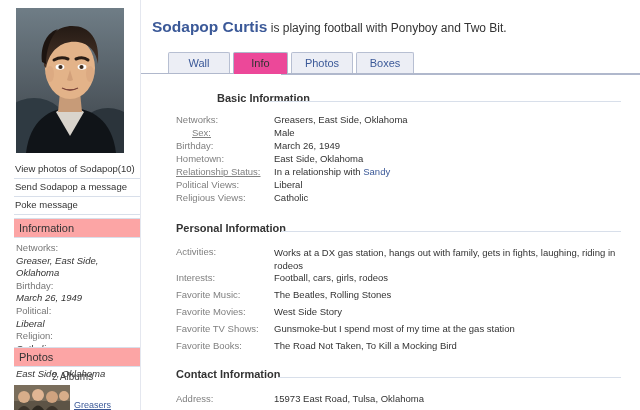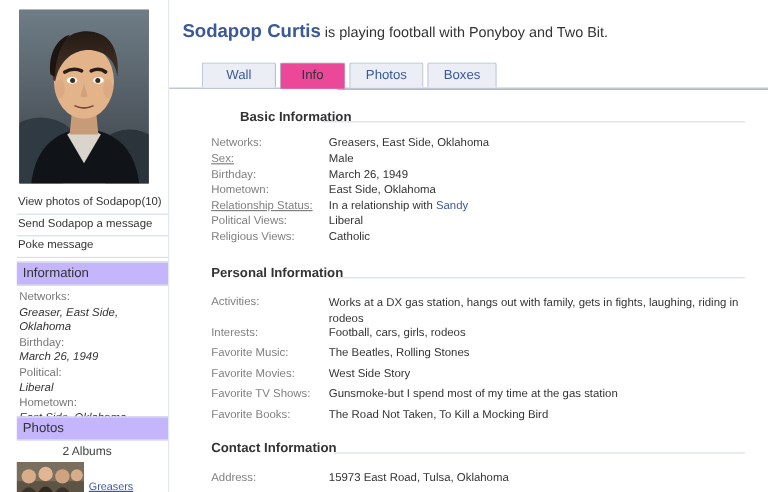--- a/index.html
+++ b/index.html
@@ -49,21 +49,21 @@
   }
   #link-viewphotos { top: 158px; }
   #link-sendmsg { top: 176px; }
   #link-poke { top: 194px; }
 
   .left-section-head {
     position: absolute;
     left: 14px;
     width: 126px;
     height: 20px;
-    background: #c4b5fd;
+    background: #fca5a5;
     border-top: 1px solid #d8dfea;
     border-bottom: 1px solid #d8dfea;
     font-size: 11px;
     font-weight: normal;
     color: #333333;
     line-height: 19px;
     padding-left: 5px;
   }
   #info-head { top: 218px; }
   #photos-head { top: 347px; }
@@ -259,20 +259,24 @@
       </div>
       <div>
         <span class="lbl">Birthday:</span><br>
         <span class="val">March 26, 1949</span>
       </div>
       <div>
         <span class="lbl">Political:</span><br>
         <span class="val">Liberal</span>
       </div>
       <div>
+        <span class="lbl">Religion:</span><br>
+        <span class="val">Catholic</span>
+      </div>
+      <div>
         <span class="lbl">Hometown:</span><br>
         <span class="val">East Side, Oklahoma</span>
       </div>
     </div>
 
     <div class="left-section-head" id="photos-head">
       <span>Photos</span>
     </div>
 
     <div id="albums-count">2 Albums</div>
@@ -309,27 +313,27 @@
         <span>Info</span>
       </div>
       <div class="tab" style="left:150px; width:62px;">
         <span>Photos</span>
       </div>
       <div class="tab" style="left:215px; width:58px;">
         <span>Boxes</span>
       </div>
     </div>
 
-    <div class="section-head" style="left:18px; top:92px;padding-left:41px;">Basic Information</div>
+    <div class="section-head" style="left:35px; top:92px;padding-left:41px;">Basic Information</div>
     <div class="section-rule" style="left:128px; top:101px; width:352px;"></div>
 
     <div class="frow-label" style="left:35px; top:114px;">Networks:</div>
     <div class="frow-value" style="left:133px; top:114px;">Greasers, East Side, Oklahoma</div>
 
-    <div class="frow-label" style="left:35px; top:127px;text-decoration:underline;">Sex:</div>
+    <div class="frow-label" style="left:51px; top:127px;text-decoration:underline;">Sex:</div>
     <div class="frow-value" style="left:133px; top:127px;">Male</div>
 
     <div class="frow-label" style="left:35px; top:140px;">Birthday:</div>
     <div class="frow-value" style="left:133px; top:140px;">March 26, 1949</div>
 
     <div class="frow-label" style="left:35px; top:153px;">Hometown:</div>
     <div class="frow-value" style="left:133px; top:153px;">East Side, Oklahoma</div>
 
     <div class="frow-label" style="left:35px; top:166px;text-decoration:underline;">Relationship Status:</div>
     <div class="frow-value" style="left:133px; top:166px;"><span>In a relationship with </span><span class="inline-link">Sandy</span></div>

